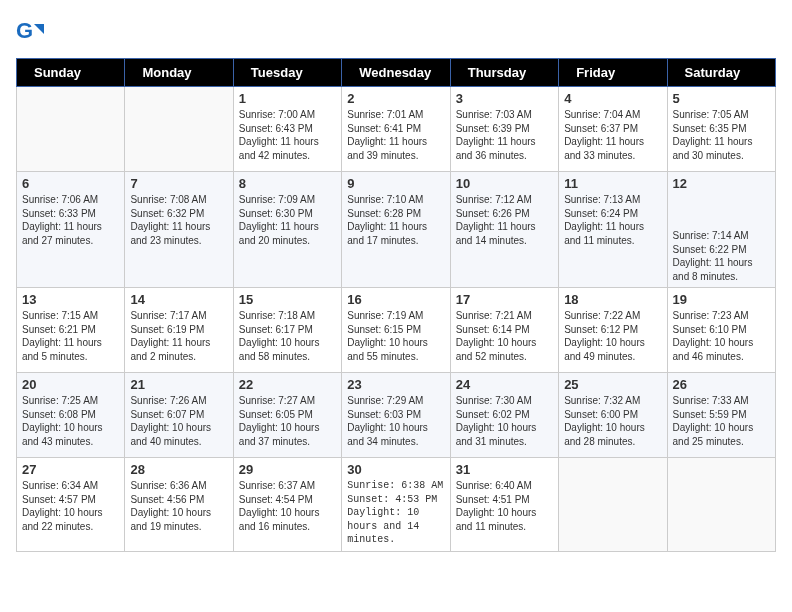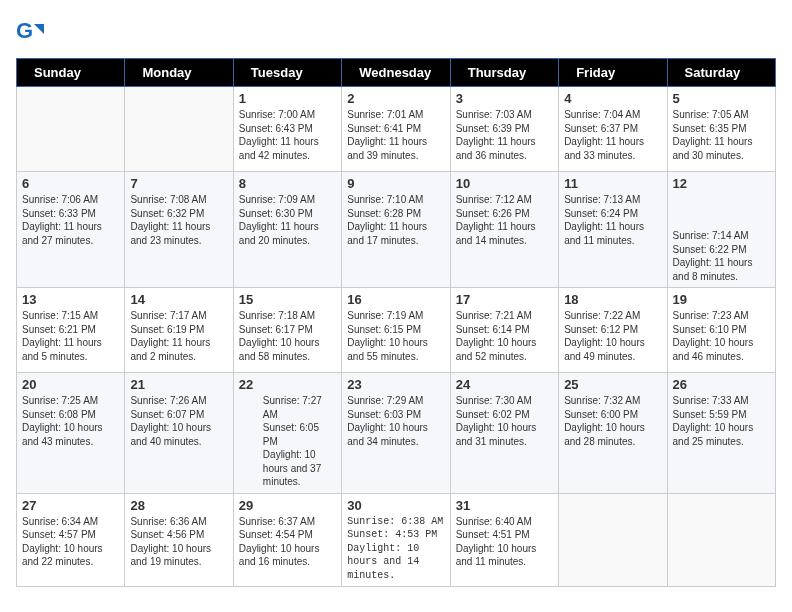--- a/index.html
+++ b/index.html
@@ -253,21 +253,21 @@
 Daylight: 10 hours and 43 minutes.</div>
         </td>
         <td>
           <div class="day-number">21</div>
           <div class="day-info" style="white-space: pre-line;">Sunrise: 7:26 AM
 Sunset: 6:07 PM
 Daylight: 10 hours and 40 minutes.</div>
         </td>
         <td>
           <div class="day-number">22</div>
-          <div class="day-info" style="white-space: pre-line; margin-left: 24px;">Sunrise: 7:27 AM
+          <div class="day-info" style="white-space: pre-line;">Sunrise: 7:27 AM
 Sunset: 6:05 PM
 Daylight: 10 hours and 37 minutes.</div>
         </td>
         <td>
           <div class="day-number">23</div>
           <div class="day-info" style="white-space: pre-line;">Sunrise: 7:29 AM
 Sunset: 6:03 PM
 Daylight: 10 hours and 34 minutes.</div>
         </td>
         <td>

